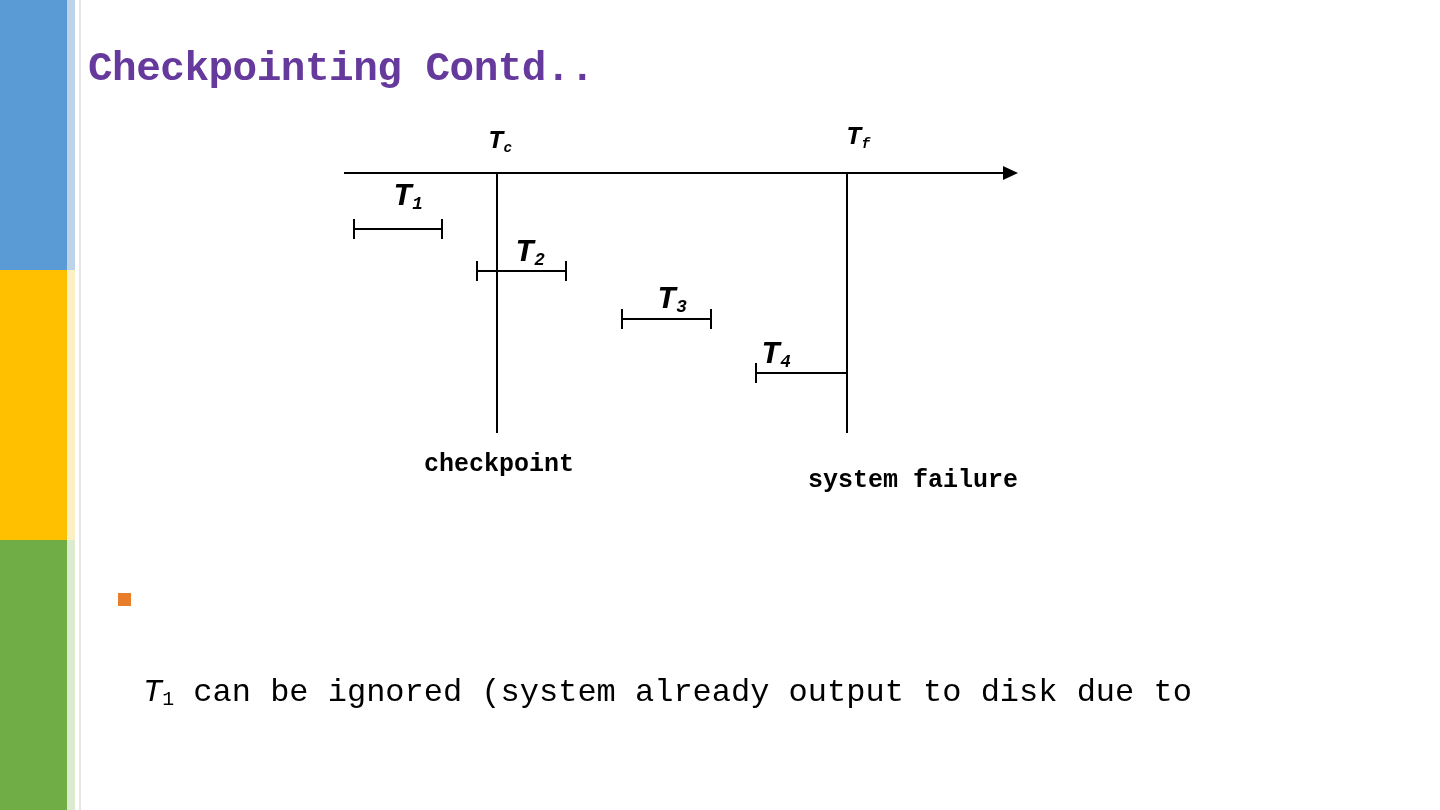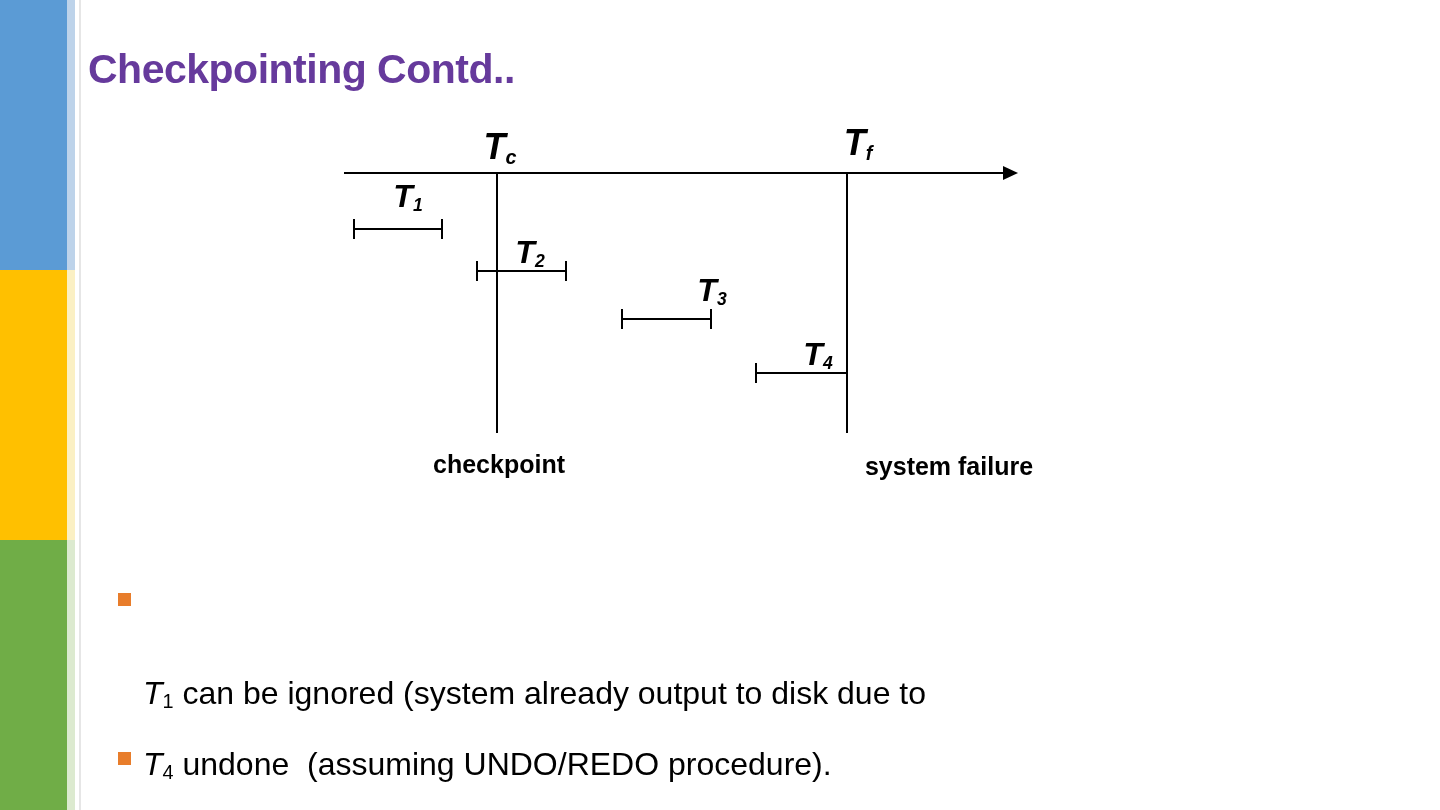--- a/index.html
+++ b/index.html
@@ -1,21 +1,21 @@
 <!DOCTYPE html>
 <html><head>
 <meta charset="utf-8">
 <style>
   html, body { margin: 0; padding: 0; background: #ffffff; }
   .slide {
     position: relative;
     width: 1440px; height: 810px;
     background: #ffffff;
     overflow: hidden;
-    font-family: Liberation Sans, sans-serif;
+    font-family: Liberation Mono, monospace;
     color: #000;
   }
   
   .sb { position: absolute; left: 0; width: 67px; }
   .sb-tint { position: absolute; left: 67px; width: 8px; }
   .sb-blue        { top: 0;   height: 270px; background: #5B9BD5; }
   .sb-blue-tint   { top: 0;   height: 270px; background: #BDD3EA; }
   .sb-yellow      { top: 270px; height: 270px; background: #FFC000; }
   .sb-yellow-tint { top: 270px; height: 270px; background: #FBF0C3; }
   .sb-green       { top: 540px; height: 270px; background: #70AD47; }
@@ -37,21 +37,21 @@
     position: absolute; width: 0; height: 0;
     border-left: 15px solid #000;
     border-top: 7px solid transparent;
     border-bottom: 7px solid transparent;
   }
   .tlabel {
     position: absolute; transform: translateX(-50%);
     font-weight: bold; font-style: italic; font-size: 32px;
     white-space: nowrap;
   }
-  .tlabel-axis { font-size: 36px; }
+  .tlabel-axis { font-size: 26px; }
   .dsub { font-size: 0.55em; vertical-align: -0.25em; }
   .axis-caption {
     position: absolute; transform: translateX(-50%);
     font-weight: bold; font-size: 25px; white-space: nowrap;
   }
 
   
   .bullet-row {
     position: absolute; left: 118px;
     display: flex; align-items: flex-start;
@@ -100,40 +100,36 @@
     <div class="tlabel" style="left:408px; top:178px;"><span>T</span><sub class="dsub">1</sub></div>
     <div class="hline" style="left:354px; top:228px; width:89px;"></div>
     <div class="tick" style="left:353px; top:219px;"></div>
     <div class="tick" style="left:441px; top:219px;"></div>
 
     <div class="tlabel" style="left:530px; top:234px;"><span>T</span><sub class="dsub">2</sub></div>
     <div class="hline" style="left:477px; top:270px; width:90px;"></div>
     <div class="tick" style="left:476px; top:261px;"></div>
     <div class="tick" style="left:565px; top:261px;"></div>
 
-    <div class="tlabel" style="left:672px; top:272px;margin-left:40px;"><span>T</span><sub class="dsub">3</sub></div>
+    <div class="tlabel" style="left:672px; top:281px;"><span>T</span><sub class="dsub">3</sub></div>
     <div class="hline" style="left:622px; top:318px; width:90px;"></div>
     <div class="tick" style="left:621px; top:309px;"></div>
     <div class="tick" style="left:710px; top:309px;"></div>
 
-    <div class="tlabel" style="left:818px; top:336px;"><span>T</span><sub class="dsub">4</sub></div>
+    <div class="tlabel" style="left:776px; top:336px;"><span>T</span><sub class="dsub">4</sub></div>
     <div class="hline" style="left:756px; top:372px; width:91px;"></div>
     <div class="tick" style="left:755px; top:363px;"></div>
 
     <div class="axis-caption" style="left:499px; top:450px;">checkpoint</div>
-    <div class="axis-caption" style="left:913px; top:452px;margin-left:36px;">system failure</div>
+    <div class="axis-caption" style="left:913px; top:466px;">system failure</div>
   </div>
 
   <div class="bullet-row" style="top:583px;">
     <div class="bullet-sq"></div>
     <div class="btext">
       <span class="line"><span class="it">T</span><sub class="bsub">1</sub><span> can be ignored (system already output to disk due to</span></span>
       
     </div>
   </div>
 
 
-  <div class="bullet-row" style="top:742px;">
-    <div class="bullet-sq"></div>
-    <div class="btext"><span class="it">T</span><sub class="bsub">4</sub><span> undone  (assuming UNDO/REDO procedure).</span></div>
-  </div>
 
 </div>
 
 </body></html>

